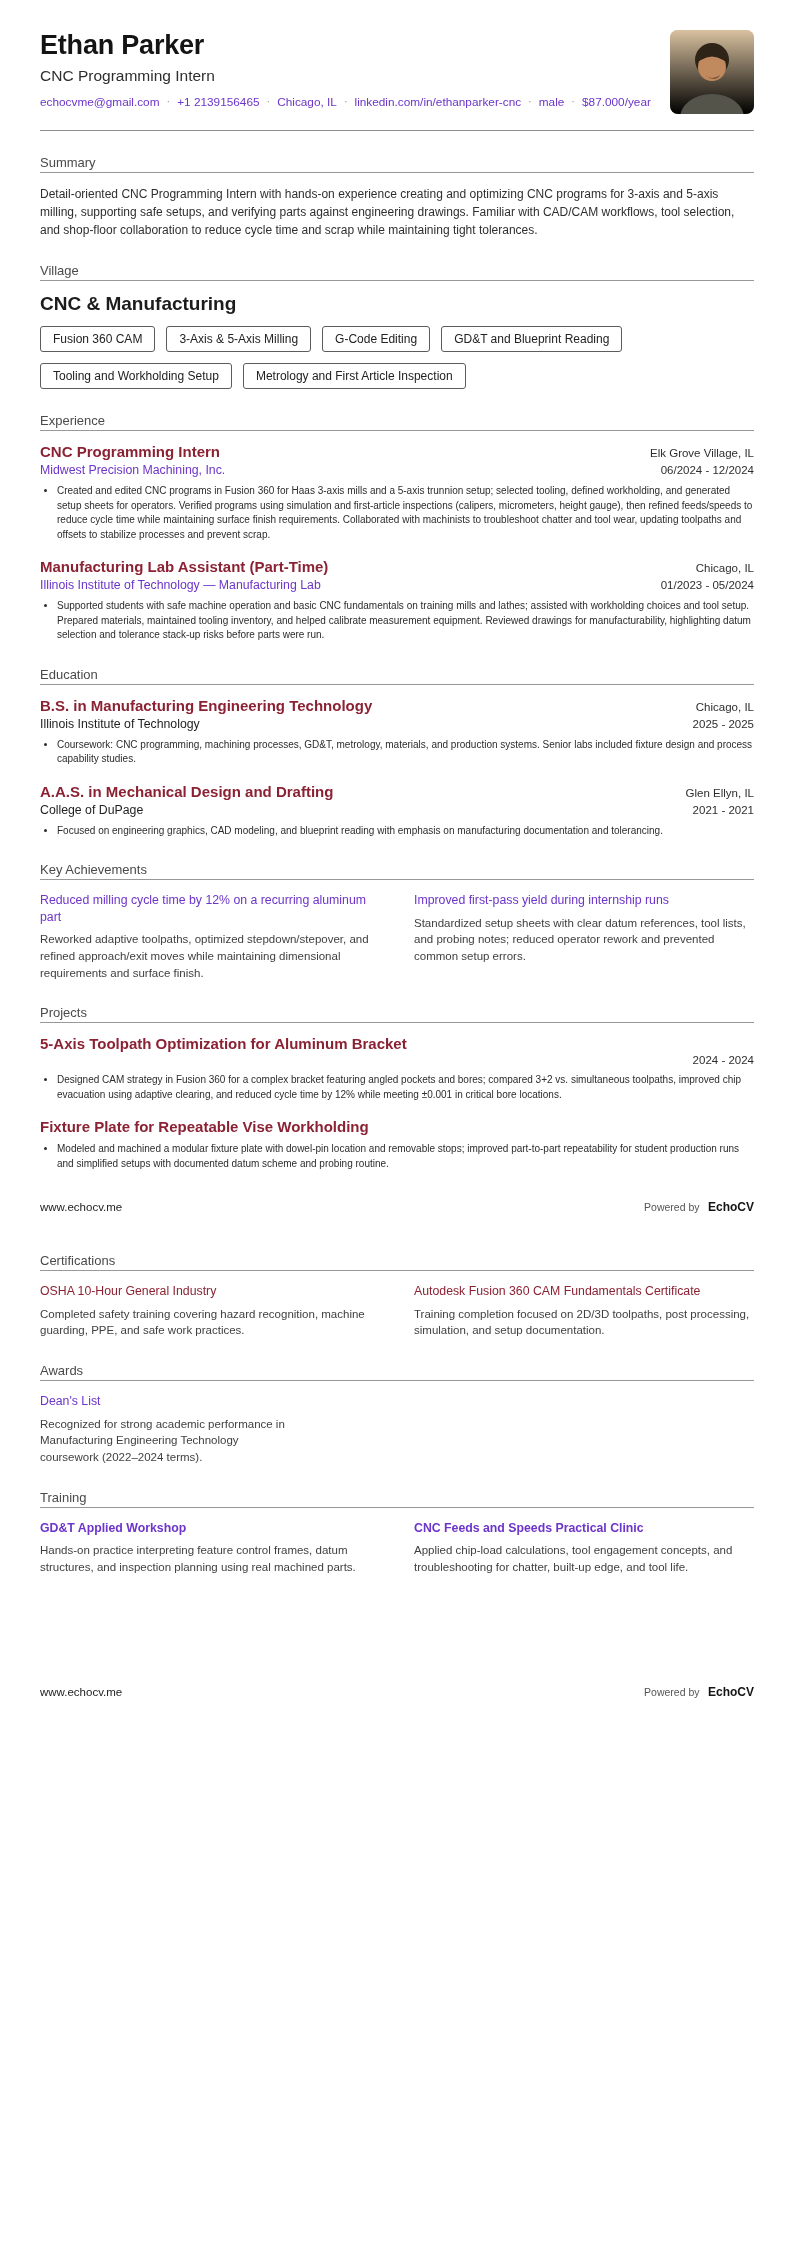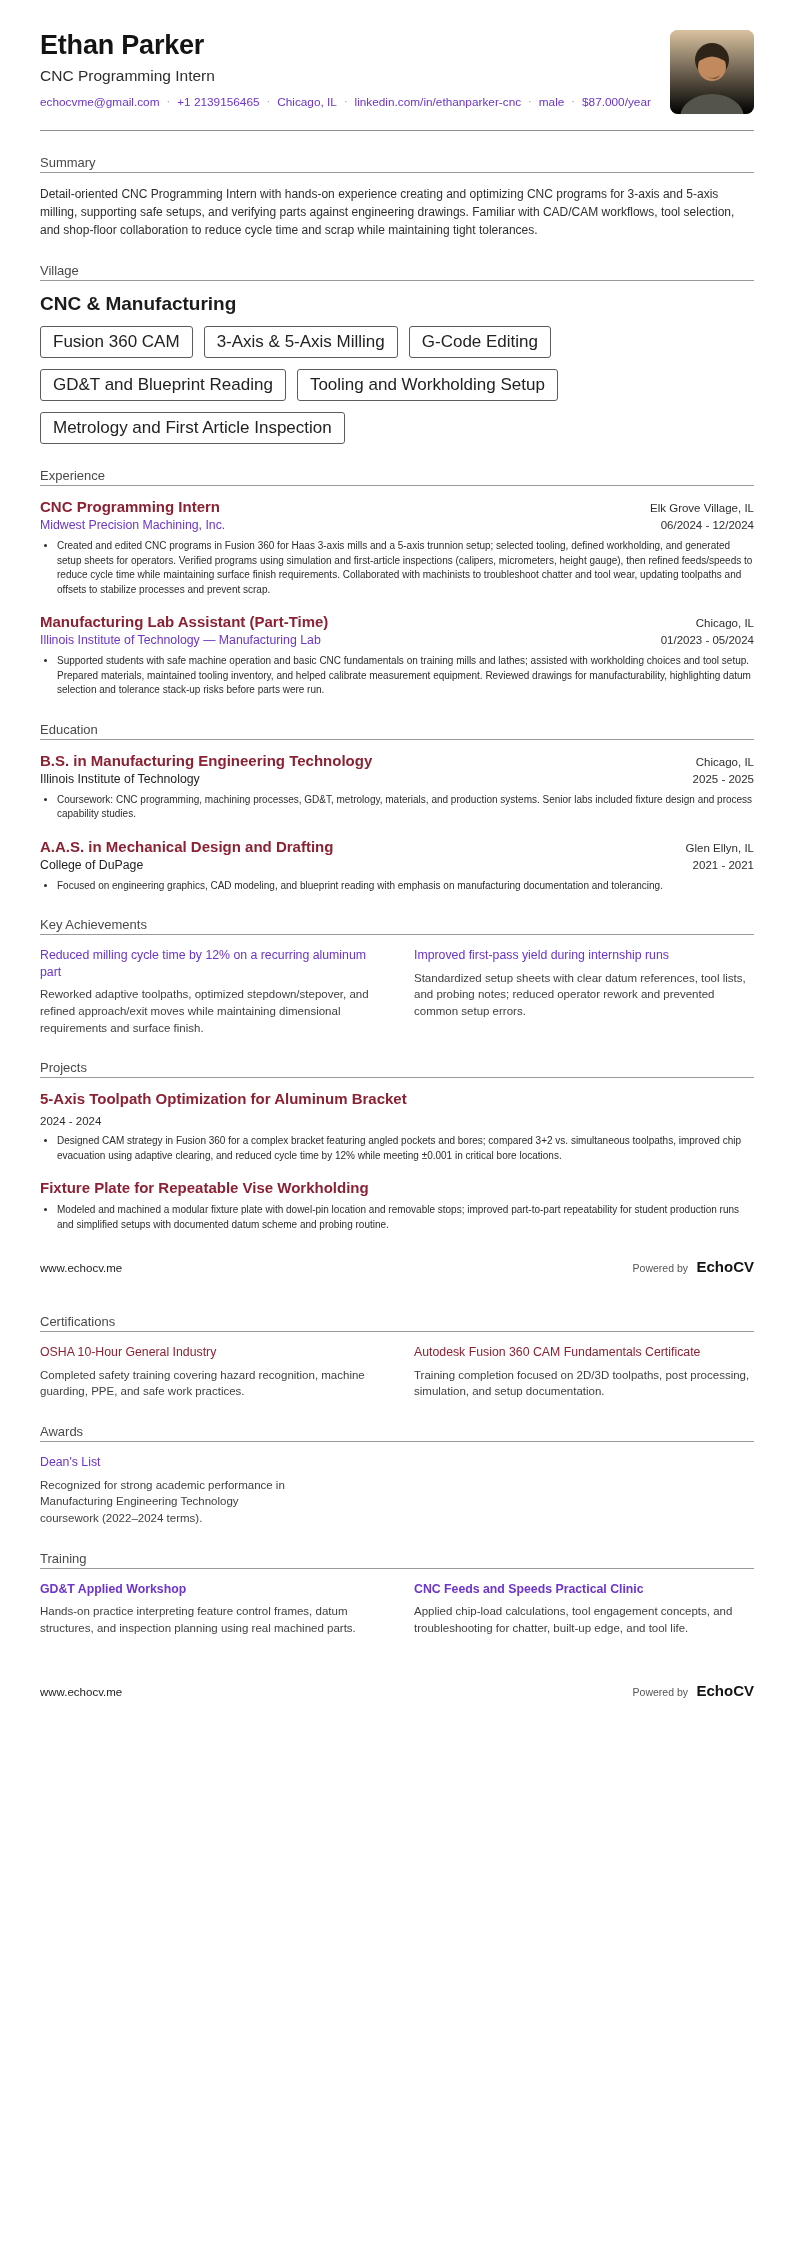--- a/index.html
+++ b/index.html
@@ -22,47 +22,47 @@
 
   
   .section{margin-top:24px;}
   .section-title{font-size:13px;font-weight:400;color:#4a4a4a;padding-bottom:2px;
                  border-bottom:1px solid #999;margin:0 0 12px 0;}
 
   .summary-text{font-size:12px;line-height:1.5;color:#2f2f2f;margin:0;}
 
   .skill-group{font-size:19px;font-weight:700;color:#1c1c1c;margin-bottom:11px;}
   .chips{display:flex;flex-wrap:wrap;gap:11px;}
-  .chip{border:1px solid #5c5c5c;border-radius:3px;padding:5px 12px;font-size:17px;color:#222;}
+  .chip{border:1px solid #5c5c5c;border-radius:3px;padding:5px 12px;font-size:12px;color:#222;}
 
   .entry{margin-bottom:16px;}
   .entry:last-child{margin-bottom:0;}
   .entry-row{display:flex;justify-content:space-between;align-items:baseline;}
   .role{font-size:15px;font-weight:700;color:#8b2233;}
   .loc,.dates{font-size:11.5px;color:#2e2e2e;white-space:nowrap;margin-left:16px;}
   .company{font-size:12.3px;color:#6d35c9;margin-top:3px;}
   .school{font-size:12.3px;color:#1e1e1e;margin-top:3px;}
   .bullets{margin:7px 0 0 17px;padding:0;}
   .bullets li{font-size:10px;line-height:1.45;color:#2c2c2c;}
 
   .two-col{display:grid;grid-template-columns:1fr 1fr;column-gap:34px;row-gap:14px;}
   .col-title{font-size:12.3px;color:#6d35c9;line-height:1.35;margin-bottom:6px;}
   .col-title.bold{font-weight:700;}
   .col-title.maroon{color:#8b2233;}
   .col-body{font-size:11.5px;line-height:1.45;color:#3f3f3f;}
   .awards-body{max-width:252px;}
 
-  .proj-dates{font-size:11.5px;color:#2e2e2e;text-align:left;margin-top:8px;}
+  .proj-dates{font-size:11.5px;color:#2e2e2e;text-align:right;margin-top:2px;}
 
   .footer{display:flex;justify-content:space-between;align-items:baseline;}
   .footer-mid{margin-top:26px;}
   .footer-bottom{position:absolute;left:40px;right:40px;bottom:14px;}
   .footer-site{font-size:11.5px;color:#1d1d1d;}
   .powered{font-size:10.5px;color:#555;}
-  .brand{font-size:15px;font-weight:700;color:#141414;margin-left:4px;}
+  .brand{font-size:12px;font-weight:700;color:#141414;margin-left:4px;}
 
   .gap-before{margin-top:38px;}
 </style>
 </head>
 <body>
 
 <div class="page">
 
   <header class="header">
     <div class="header-left">

